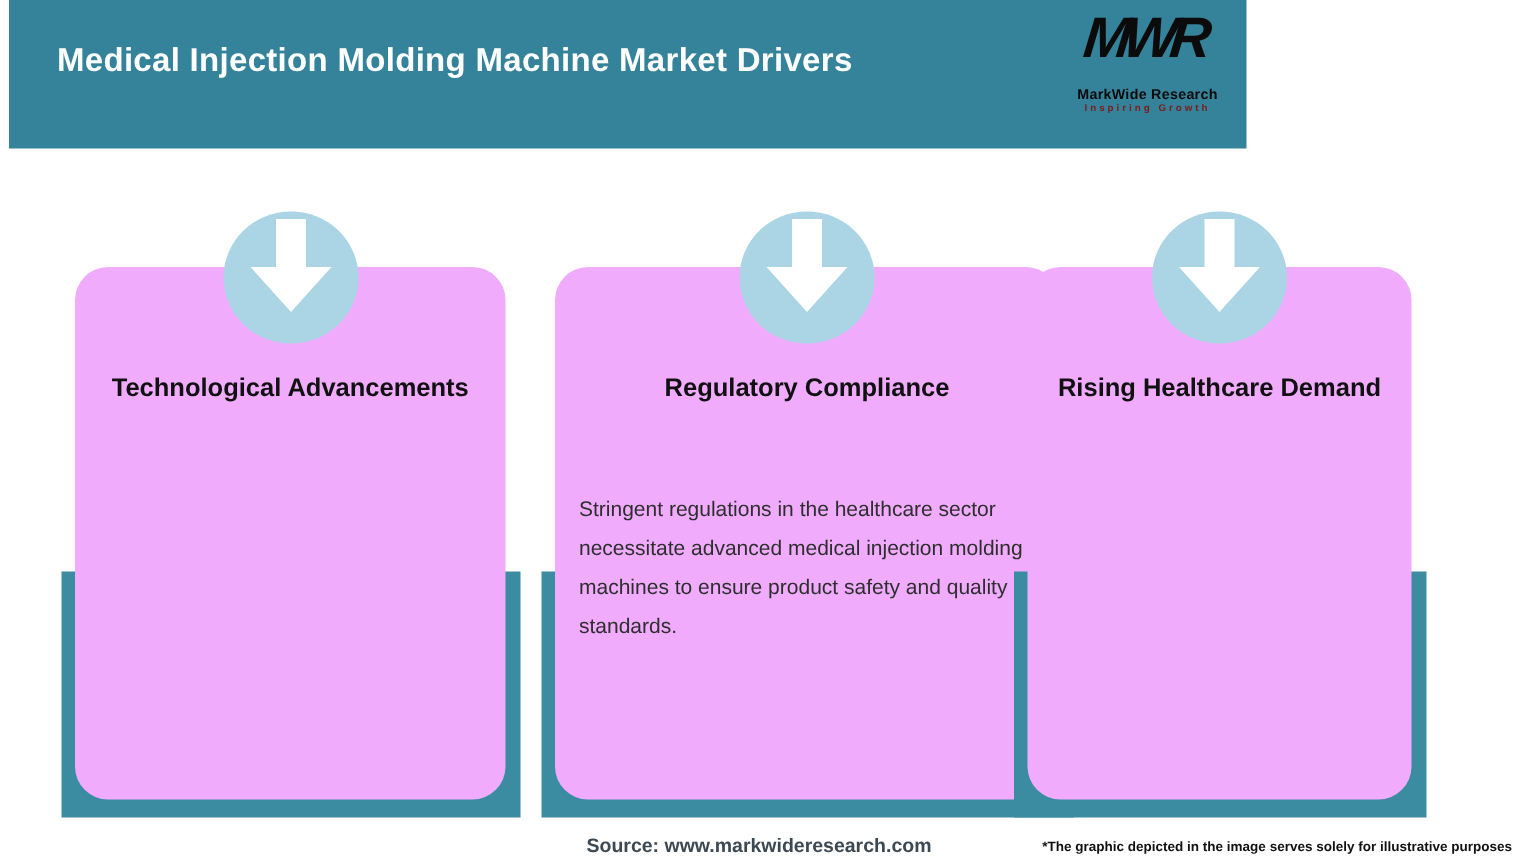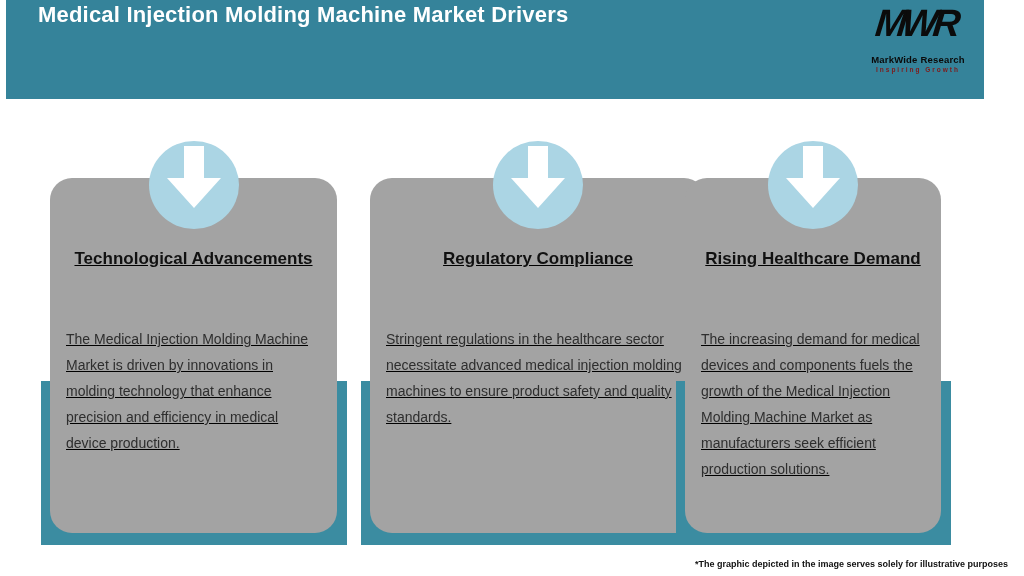--- a/index.html
+++ b/index.html
@@ -2,23 +2,23 @@
 <html><head>
 <meta charset="utf-8">
 <style>
   html,body{margin:0;padding:0;background:#ffffff;}
   .page{
     position:relative;width:1024px;height:576px;overflow:hidden;
     background:#ffffff;font-family:"Liberation Sans","DejaVu Sans",sans-serif;
   }
   
   .header{
-    position:absolute;left:6px;top:0;width:978px;height:99px;
-    background:#35839A;display:flex;align-items:flex-start;
-    padding:12px 16px 0 32px;box-sizing:border-box;
+    position:absolute;left:6px;top:0;width:825px;height:99px;
+    background:#35839A;display:flex;align-items:center;
+    padding:0 16px 0 32px;box-sizing:border-box;
   }
   .page-title{
     flex:1;margin:0;transform:translateY(-10px);
     color:#ffffff;font-size:22px;font-weight:bold;letter-spacing:.2px;
   }
   .logo{width:100px;text-align:center;transform:translateY(-7px);line-height:1;}
   .logo-mwr{
     font-size:38px;font-weight:800;font-style:italic;letter-spacing:-5px;
     color:#0b0b0b;transform:skewX(-6deg);line-height:.95;padding-right:5px;
   }
@@ -28,21 +28,21 @@
   .card-col{position:absolute;top:141px;height:404px;}
   .col-1{left:50px;width:287px;}
   .col-2{left:370px;width:336px;}
   .col-3{left:685px;width:256px;}
   .backing{
     position:absolute;left:-9px;right:-10px;top:240px;bottom:0;
     background:#3B8CA1;
   }
   .card{
     position:absolute;left:0;right:0;top:37px;height:355px;
-    background:#a3a3a3;border-radius:22px;box-sizing:border-box;text-decoration:underline;
+    background:#f0abfc;border-radius:22px;box-sizing:border-box;
   }
   .badge{
     position:absolute;top:0;left:50%;transform:translateX(-50%);
     width:90px;height:88px;border-radius:50%;background:#ABD5E4;z-index:2;
   }
   .badge svg{position:absolute;left:50%;top:5px;transform:translateX(-50%);}
   .card-title{
     margin:0;padding:70px 10px 0;text-align:center;
     font-size:17px;font-weight:bold;color:#111111;line-height:22px;
   }
@@ -70,21 +70,20 @@
       <div class="logo-mwr">MWR</div>
       <div class="logo-name">MarkWide Research</div>
       <div class="logo-tagline">Inspiring Growth</div>
     </div>
   </header>
 
   <section class="card-col col-1">
     <div class="backing"></div>
     <div class="card">
       <h2 class="card-title">Technological Advancements</h2>
-      <p class="card-body">The Medical Injection Molding Machine Market is driven by innovations in molding technology that enhance precision and efficiency in medical device production.</p>
     </div>
     <div class="badge">
       <svg width="54" height="64" viewBox="0 0 54 64" aria-hidden="true">
         <polygon points="17,0 37,0 37,32 54,32 27,62 0,32 17,32" fill="#FFFFFF"></polygon>
       </svg>
     </div>
   </section>
 
   <section class="card-col col-2">
     <div class="backing"></div>
@@ -96,24 +95,24 @@
       <svg width="54" height="64" viewBox="0 0 54 64" aria-hidden="true">
         <polygon points="17,0 37,0 37,32 54,32 27,62 0,32 17,32" fill="#FFFFFF"></polygon>
       </svg>
     </div>
   </section>
 
   <section class="card-col col-3">
     <div class="backing"></div>
     <div class="card">
       <h2 class="card-title">Rising Healthcare Demand</h2>
-      <p class="card-body">The increasing demand for medical devices and components fuels the growth of the Medical Injection Molding Machine Market as manufacturers seek efficient production solutions.</p>
     </div>
     <div class="badge">
       <svg width="54" height="64" viewBox="0 0 54 64" aria-hidden="true">
         <polygon points="17,0 37,0 37,32 54,32 27,62 0,32 17,32" fill="#FFFFFF"></polygon>
       </svg>
     </div>
   </section>
 
+  <div class="source">Source: www.markwideresearch.com</div>
   <div class="disclaimer">*The graphic depicted in the image serves solely for illustrative purposes</div>
 
 </div>
 
 </body></html>

